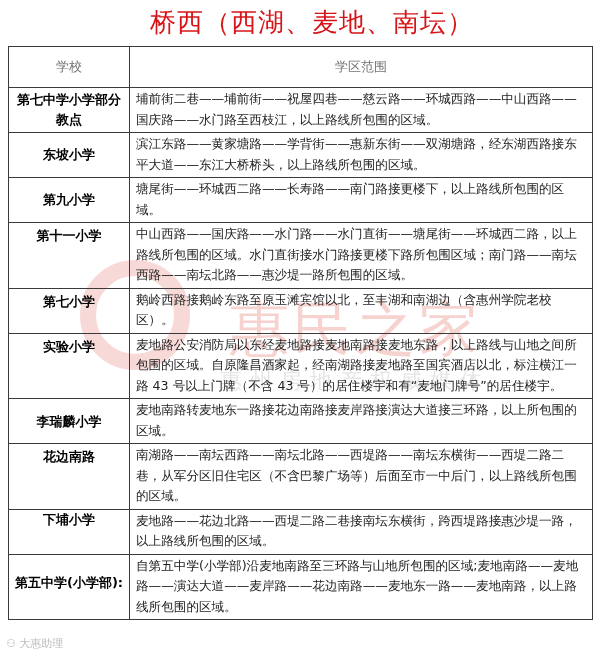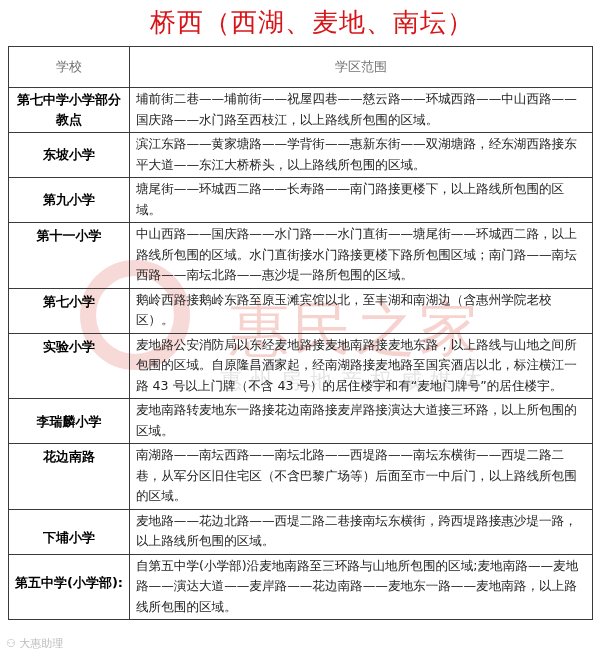--- a/index.html
+++ b/index.html
@@ -74,21 +74,21 @@
     </tr>
     <tr>
       <td class="school" style="vertical-align:top;padding-top:13px">李瑞麟小学</td>
       <td class="range">麦地南路转麦地东一路接花边南路接麦岸路接演达大道接三环路，以上所包围的区域。</td>
     </tr>
     <tr>
       <td class="school" style="vertical-align:top;padding-top:3px">花边南路</td>
       <td class="range">南湖路——南坛西路——南坛北路——西堤路——南坛东横街——西堤二路二巷，从军分区旧住宅区（不含巴黎广场等）后面至市一中后门，以上路线所包围的区域。</td>
     </tr>
     <tr>
-      <td class="school" style="vertical-align:top;padding-top:18px">下埔小学</td>
+      <td class="school" style="vertical-align:top;padding-top:0">下埔小学</td>
       <td class="range">麦地路——花边北路——西堤二路二巷接南坛东横街，跨西堤路接惠沙堤一路，以上路线所包围的区域。</td>
     </tr>
     <tr>
       <td class="school" style="vertical-align:top;padding-top:18px">第五中学(小学部):</td>
       <td class="range">自第五中学(小学部)沿麦地南路至三环路与山地所包围的区域;麦地南路——麦地路——演达大道——麦岸路——花边南路——麦地东一路——麦地南路，以上路线所包围的区域。</td>
     </tr>
   </tbody>
 </table>
 
 <div class="footer-wm">

